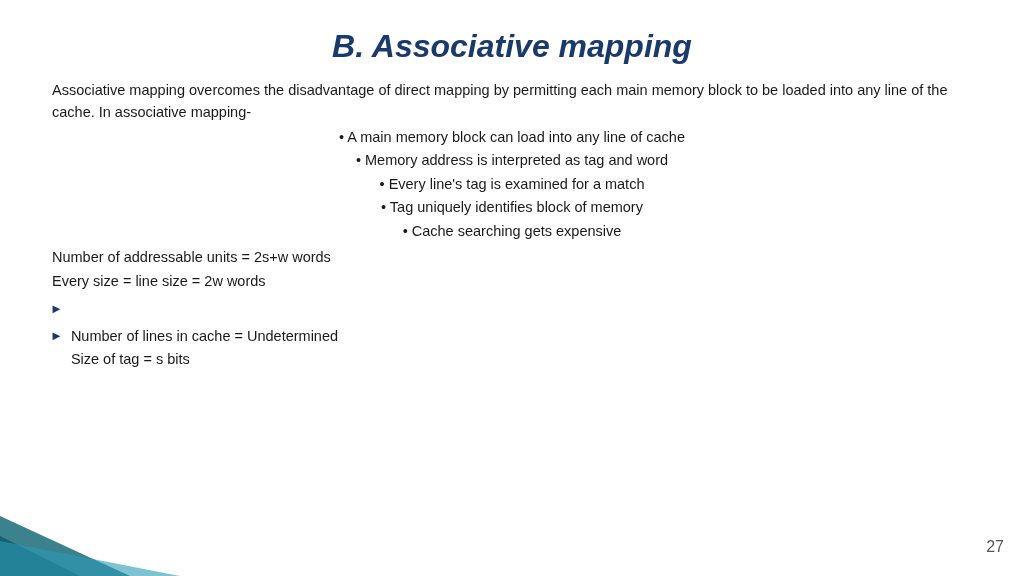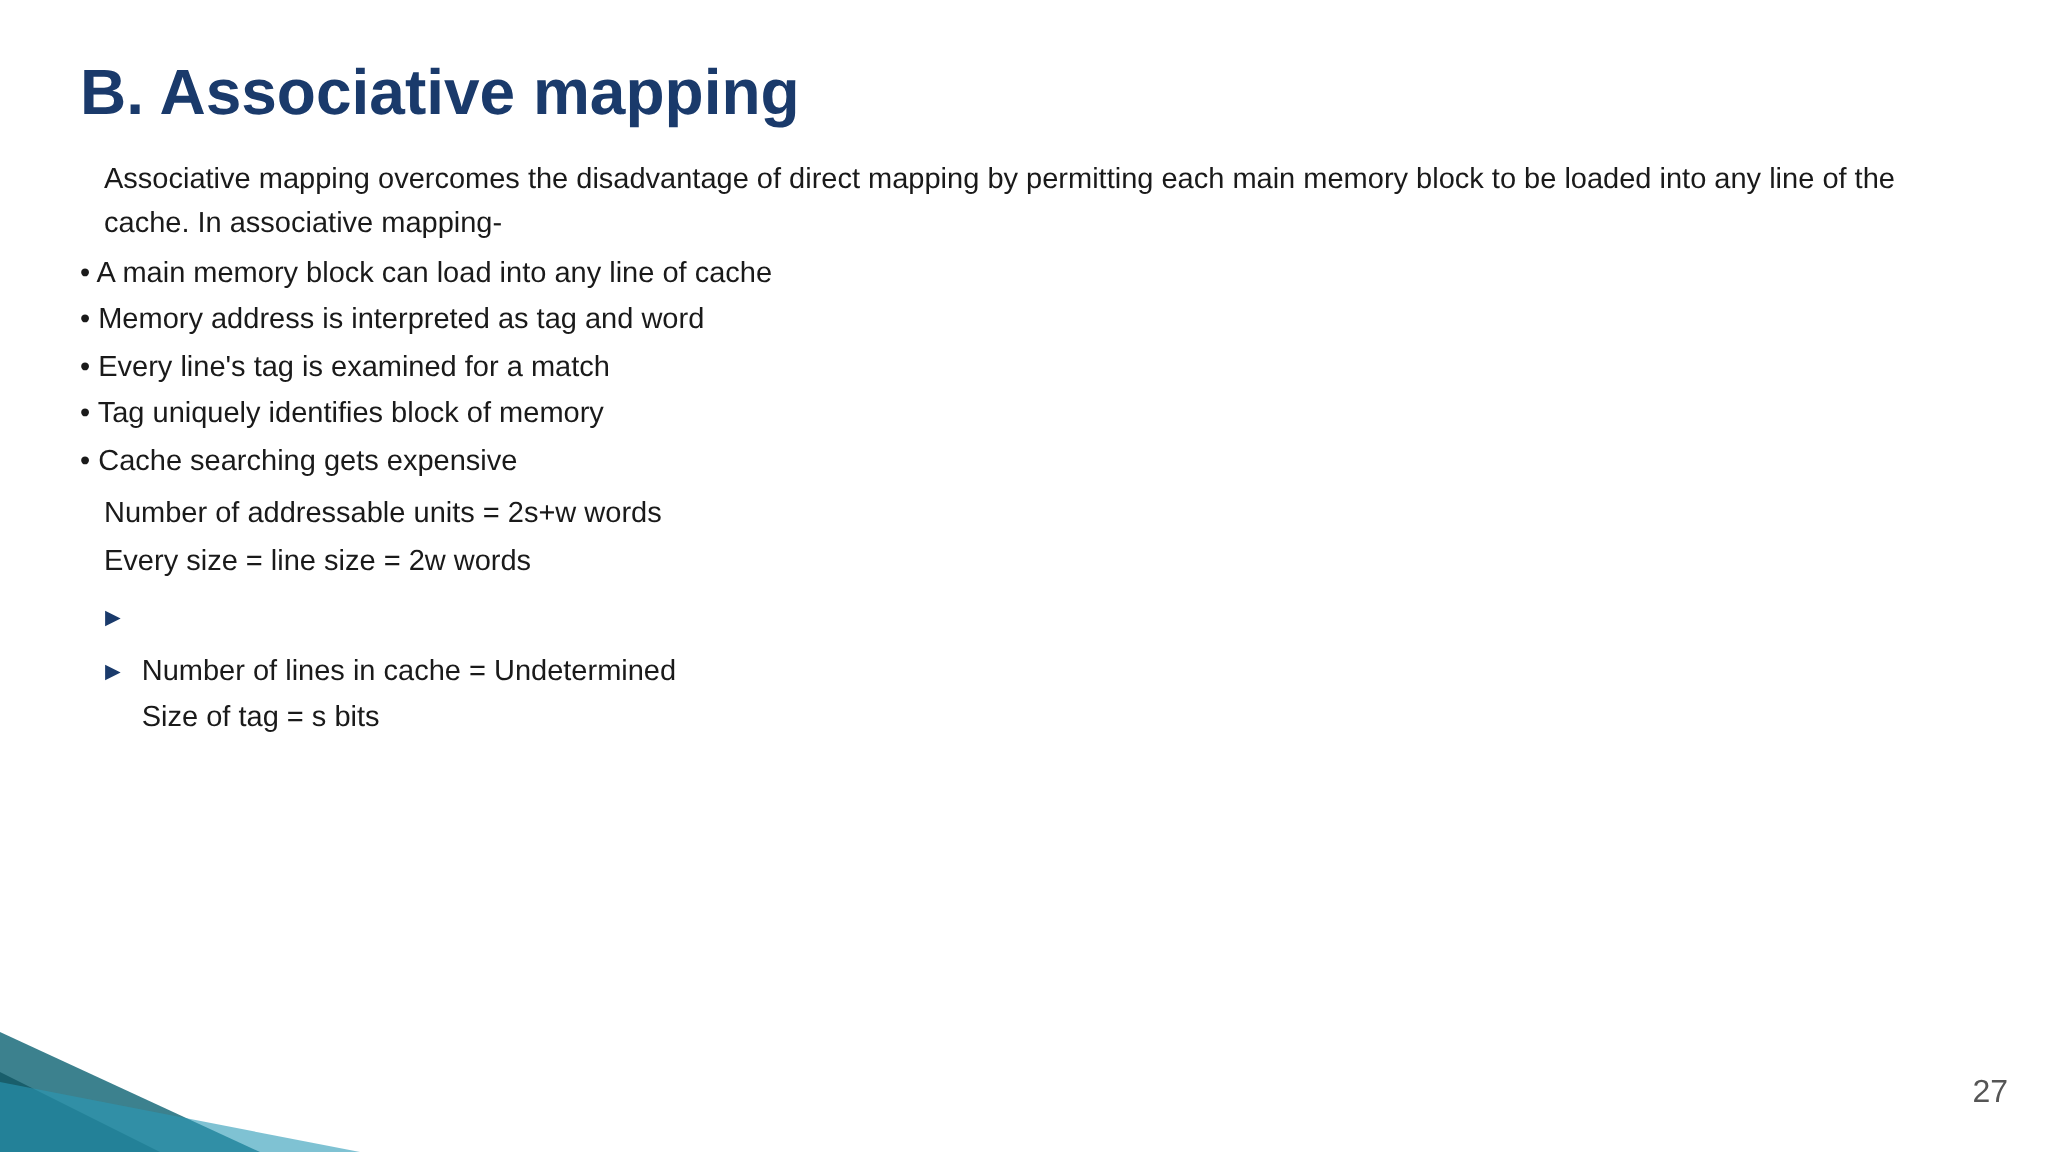--- a/index.html
+++ b/index.html
@@ -19,40 +19,43 @@
       background: #ffffff;
       position: relative;
       padding: 28px 40px 40px 40px;
     }
 
     .title {
       font-size: 32px;
       font-weight: bold;
       color: #1a3a6b;
       margin-bottom: 14px;
+      font-style: italic;
+      text-align: center;
     }
 
     .content {
       font-size: 14.5px;
       color: #1a1a1a;
       line-height: 1.55;
     }
 
     .content p {
       margin-bottom: 1px;
       margin-left: 12px;
     }
 
     .bullet-list {
       margin: 2px 0;
     }
 
     .bullet-item {
       display: block;
       margin-bottom: 1px;
+      text-align: center;
     }
 
     .address-section {
       margin-top: 4px;
     }
 
     .arrow-item {
       display: flex;
       align-items: flex-start;
       margin: 6px 0 2px 10px;

